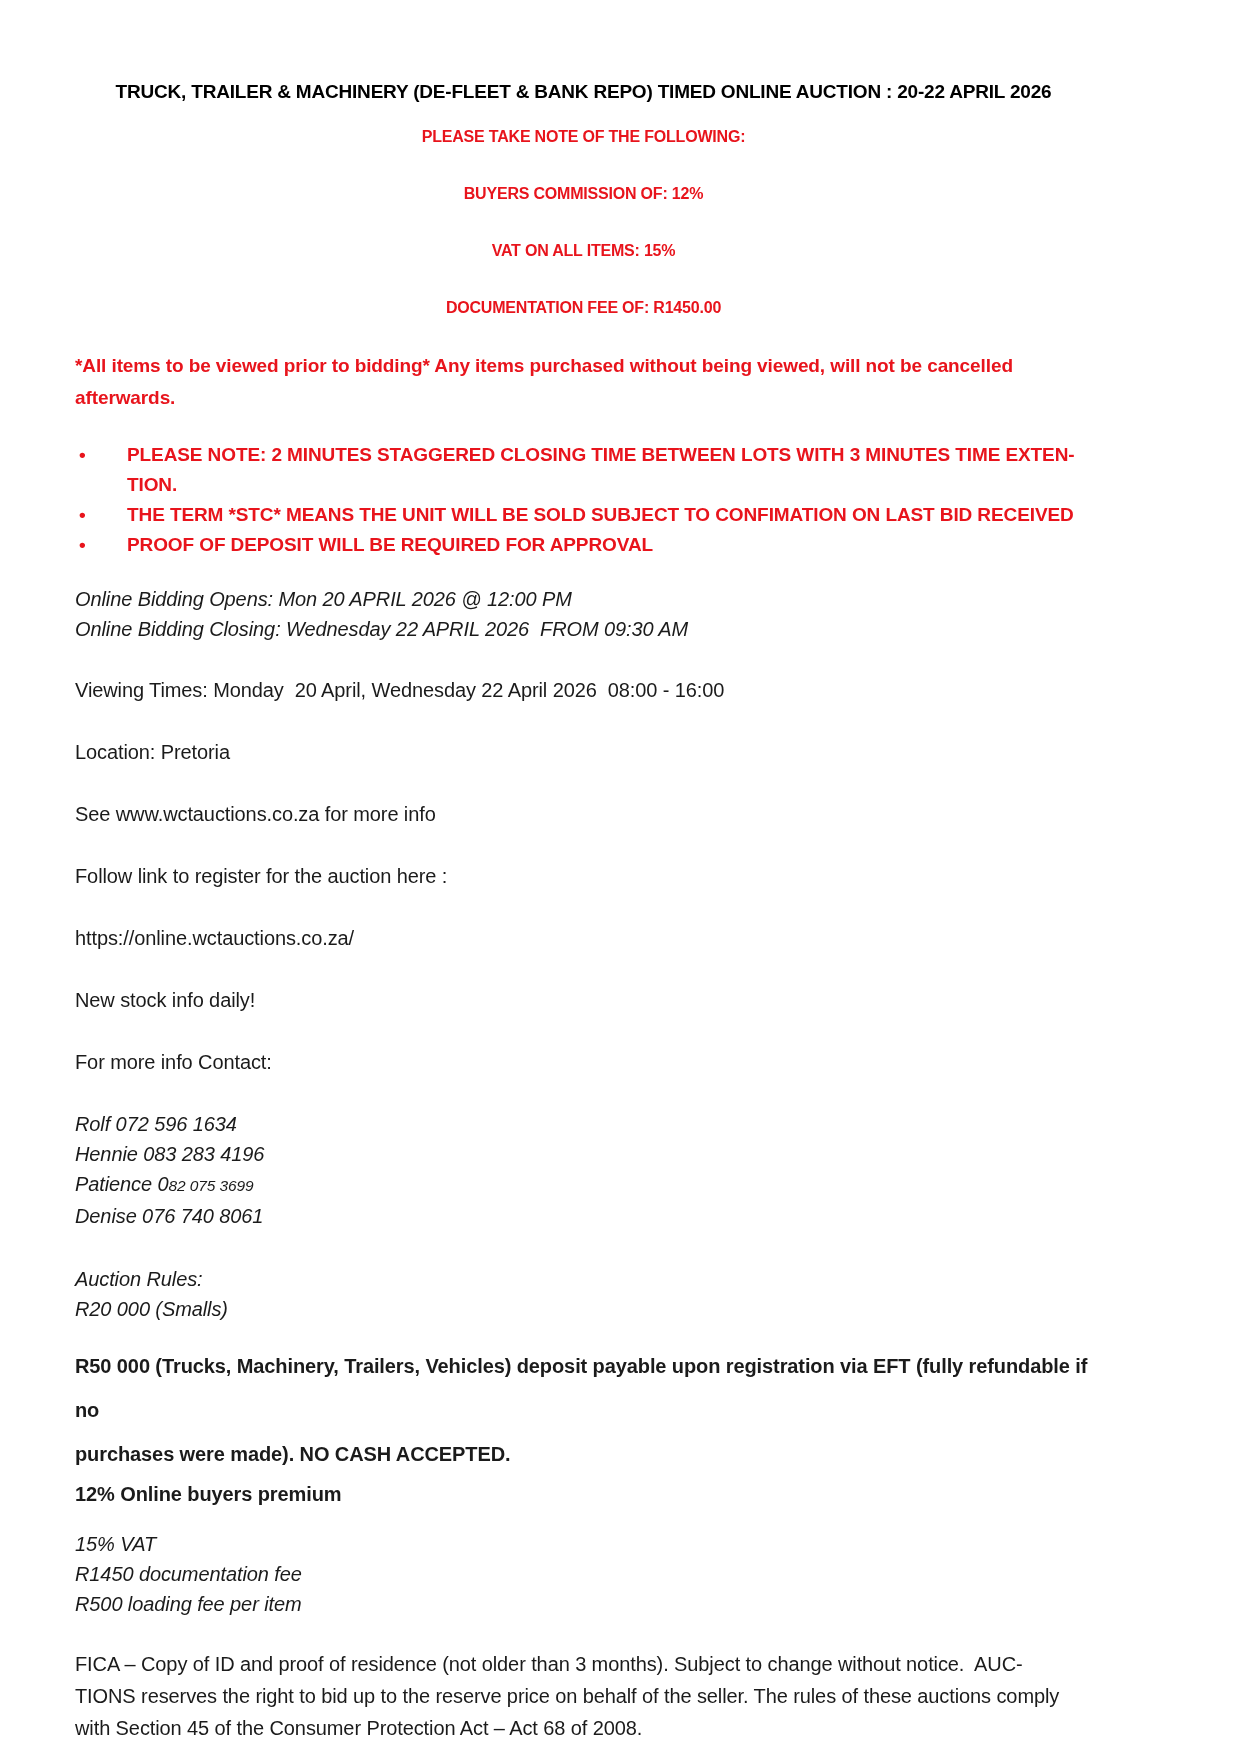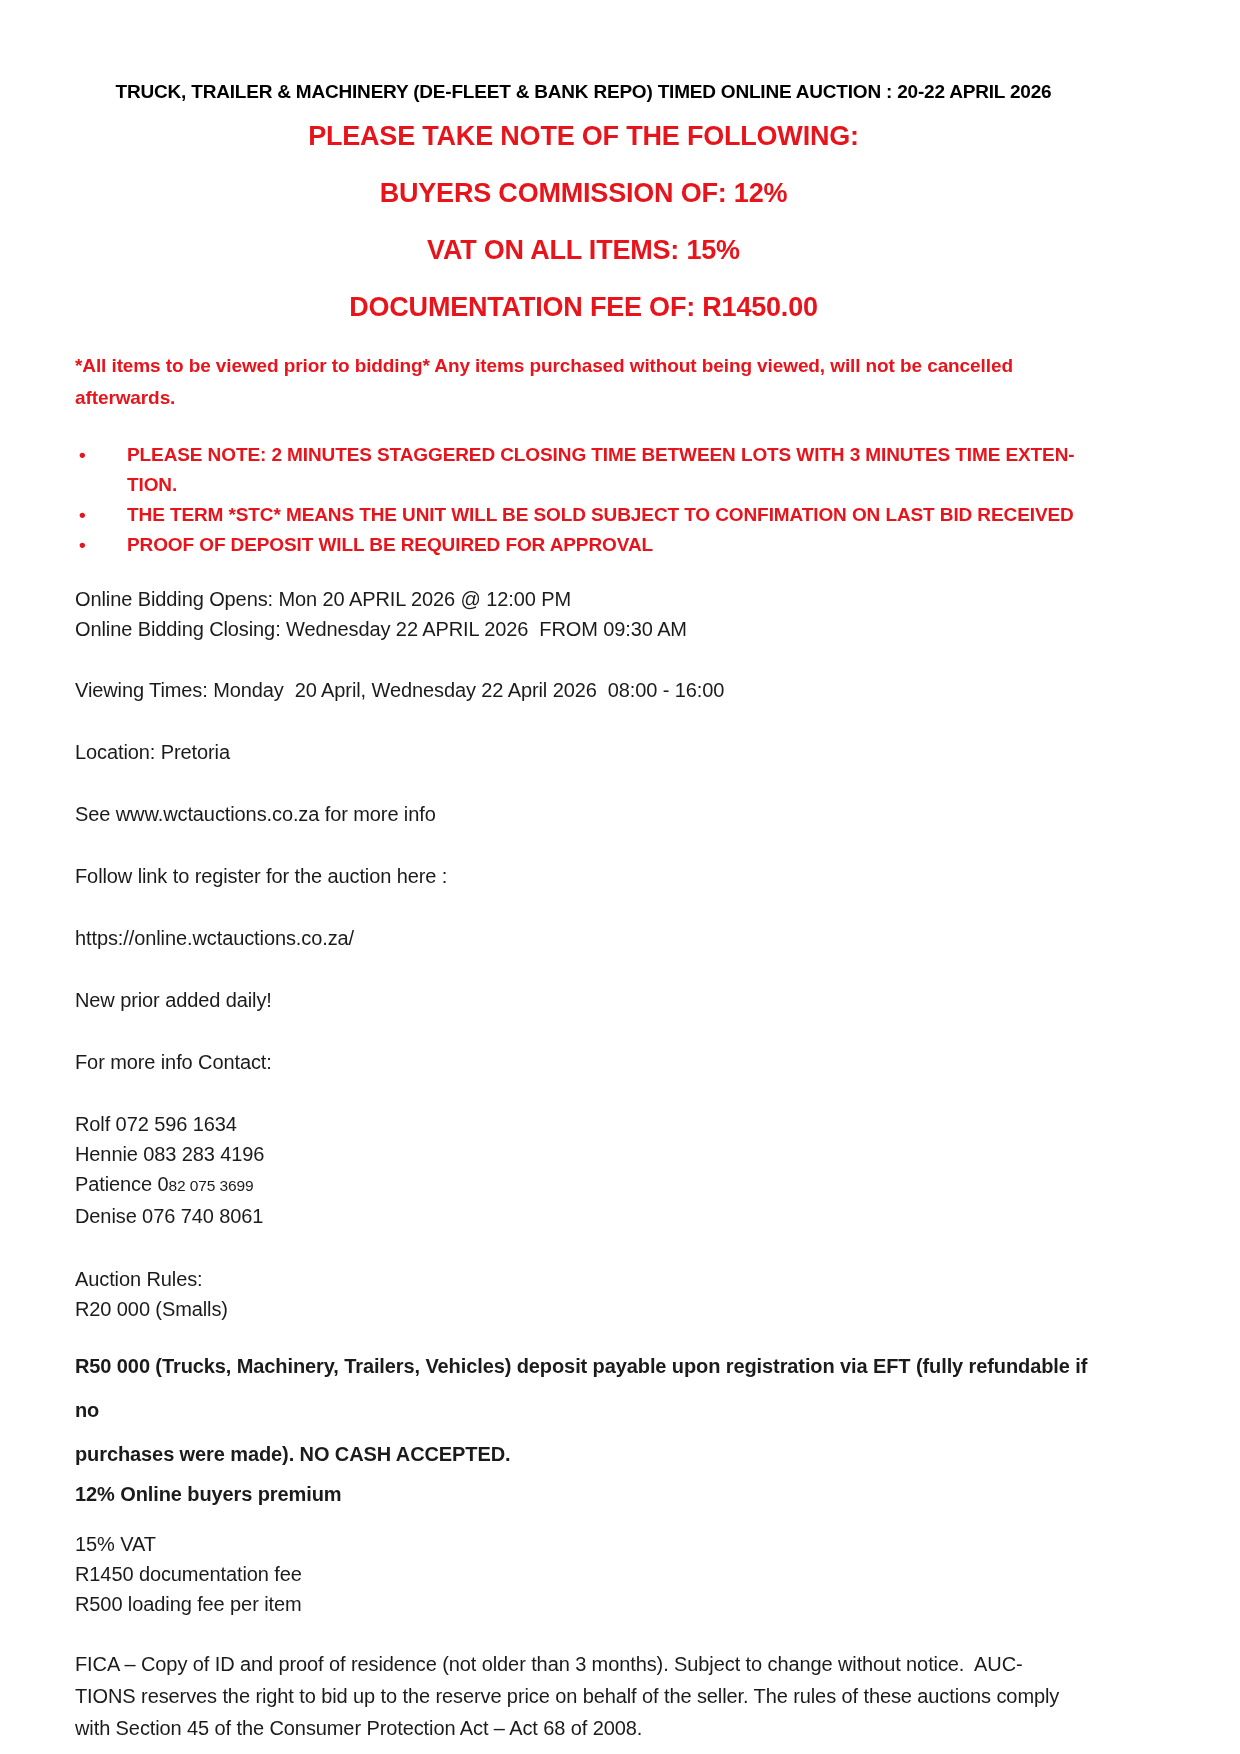--- a/index.html
+++ b/index.html
@@ -11,36 +11,36 @@
   }
   .page { box-sizing: border-box; width: 1240px; height: 1540px; padding: 80px 148px 0 75px; }
 
   .doc-title {
     margin: 0 0 18px; text-align: center; color: #000000;
     font-size: 19px; font-weight: bold; letter-spacing: -0.2px; line-height: 24px;
     white-space: pre-wrap;
   }
   .red-heading {
     margin: 0 0 28px; text-align: center; color: var(--red);
-    font-size: 27px; font-weight: bold; line-height: 29px; letter-spacing: -0.2px;
+    font-size: 16px; font-weight: bold; line-height: 29px; letter-spacing: -0.2px;
     white-space: pre-wrap;
   }
   .warning {
     margin: 0 0 26px; color: var(--red); font-weight: bold;
     font-size: 19px; line-height: 32px; white-space: pre-wrap; letter-spacing: -0.1px;
   }
   .notice-list {
     list-style: none; margin: 0 0 24px; padding: 0;
     color: var(--red); font-weight: bold; font-size: 19px; letter-spacing: -0.1px;
   }
   .notice-list li { position: relative; padding-left: 52px; line-height: 30px; white-space: pre-wrap; }
   .notice-list li::before { content: "\2022"; position: absolute; left: 4px; top: 0; font-size: 19px; }
 
   .body-sec p { font-size: 20px; line-height: 31px; margin: 0 0 31px; white-space: pre-wrap; letter-spacing: -0.1px; }
-  .body-sec .tight p { margin: 0; line-height: 30px; }
+  .body-sec .tight p { margin: 0; line-height: 30px; font-style: italic; }
   .contacts { margin: 0 0 33px; }
   .rules-intro { margin: 0 0 20px; }
   .small-digits { font-size: 15.5px; }
   p.deposit { line-height: 44px; margin: 0 0 3px; font-weight: bold; }
   p.premium { margin: 0 0 19px; font-weight: bold; }
   .fees { margin: 7px 0 29px; }
   p.fica { line-height: 32px; margin: 0; }
   .url-text { color: inherit; text-decoration: none; }
 </style>
 </head>
@@ -75,21 +75,21 @@
     <p>Viewing Times: Monday  20 April, Wednesday 22 April 2026  08:00 - 16:00</p>
 
     <p>Location: Pretoria</p>
 
     <p><span>See </span><span class="url-text">www.wctauctions.co.za</span><span> for more info</span></p>
 
     <p>Follow link to register for the auction here :</p>
 
     <p><span class="url-text">https://online.wctauctions.co.za/</span></p>
 
-    <p>New prior added daily!</p>
+    <p>New stock info daily!</p>
 
     <p>For more info Contact:</p>
 
     <div class="tight contacts">
       <p>Rolf 072 596 1634</p>
       <p>Hennie 083 283 4196</p>
       <p><span>Patience 0</span><span class="small-digits">82 075 3699</span></p>
       <p>Denise 076 740 8061</p>
     </div>
 

